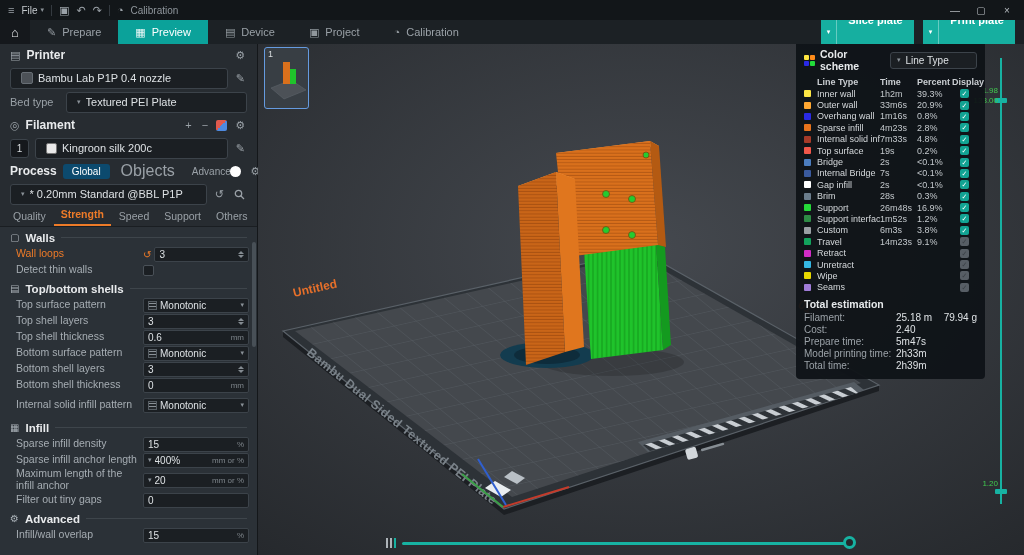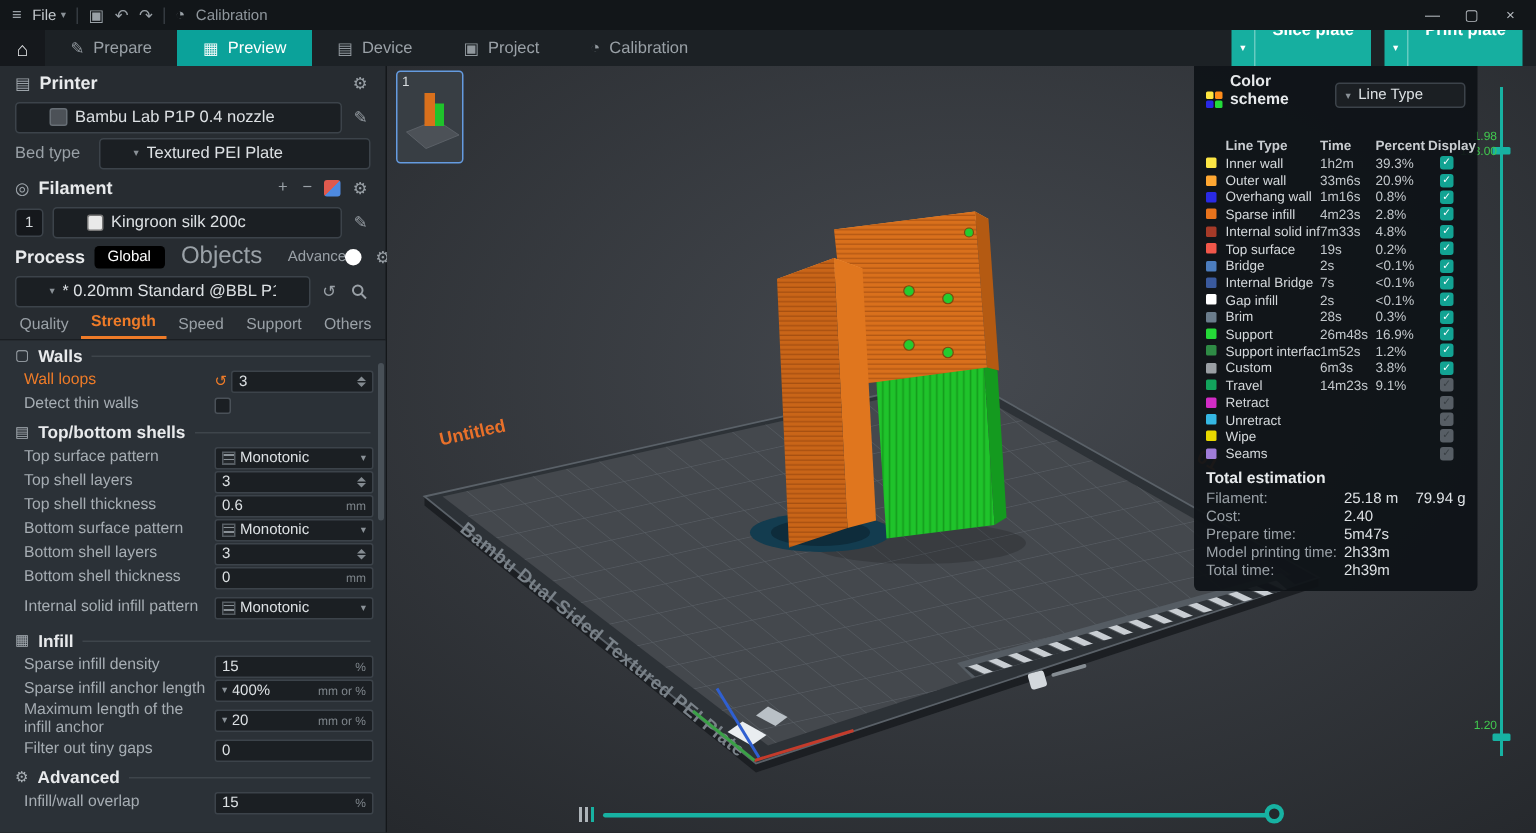--- a/index.html
+++ b/index.html
@@ -36,28 +36,28 @@
   .main{display:flex;height:511px}
 
   
   .sidebar{width:258px;background:#272C31;border-right:1px solid #14171A;display:flex;flex-direction:column;position:relative}
   .sec-head{display:flex;align-items:center;gap:6px;padding:4px 10px;color:#E8EAEC;font-size:12px;font-weight:bold;height:22px}
   .sec-ico{color:#9CA3A9;font-size:11px;font-weight:normal}
   .spacer{flex:1}
   .hd-ico{color:#9AA1A7;font-size:11px;font-weight:normal;padding:0 2px;display:flex;align-items:center}
   .flush-ico{width:11px;height:11px;border-radius:2px;background:linear-gradient(135deg,#E05A4E 50%,#4E8AE0 50%)}
   .row{display:flex;align-items:center;padding:1px 10px;gap:6px;height:24px}
-  .select{flex:1;display:flex;align-items:center;gap:5px;height:21px;background:#1B1F23;border:1px solid #3C434A;border-radius:3px;padding:0 22px;color:#DDE1E4;font-size:11px;min-width:0}
+  .select{flex:1;display:flex;align-items:center;gap:5px;height:21px;background:#1B1F23;border:1px solid #3C434A;border-radius:3px;padding:0 10px;color:#DDE1E4;font-size:11px;min-width:0}
   .select .val{flex:1;white-space:nowrap;overflow:hidden}
   .car{color:#8A9197;font-size:7px}
   .mini-lab{color:#9AA1A7;font-size:11px;width:50px}
   .printer-thumb{width:12px;height:12px;border-radius:2px;background:#4C5157;border:1px solid #676E75}
   .badge1{width:19px;height:19px;background:#15181C;border:1px solid #3C434A;border-radius:3px;color:#D8DCDF;font-size:10px;display:flex;align-items:center;justify-content:center}
   .fil-swatch{width:11px;height:11px;border-radius:2px;background:#E9E9E9;border:1px solid #777}
-  .chip{background:#000000;color:#fff;border-radius:3px;padding:2px 9px;font-size:10px;font-weight:normal}
+  .chip{background:#0c4a6e;color:#fff;border-radius:3px;padding:2px 9px;font-size:10px;font-weight:normal}
   .chip-off{color:#9AA1A7;font-size:16px;padding:2px 5px;font-weight:normal}
   .adv-lab{color:#9AA1A7;font-size:10px;font-weight:normal}
   .toggle{width:24px;height:13px;border-radius:7px;background:#12A393;position:relative;display:inline-block}
   .toggle i{position:absolute;right:1px;top:1px;width:11px;height:11px;border-radius:50%;background:#fff}
   .stabs{display:flex;align-items:flex-end;padding:0 6px;height:21px;gap:1px;border-bottom:1px solid #1A1E22}
   .stab{padding:3px 7px 4px;font-size:10.5px;color:#9AA1A7}
   .stab.active{color:#EE7B28;border-bottom:2px solid #EE7B28;font-weight:bold}
   .params{flex:1;overflow:hidden;background:#2B3137;position:relative}
   .group-head{display:flex;align-items:center;gap:6px;padding:0 10px;height:17px;color:#E8EAEC;font-weight:bold;font-size:11.5px;margin-top:2px}
   .group-head .rule{flex:1;height:1px;background:#3E454B}
@@ -84,21 +84,21 @@
   
   .viewport{flex:1;position:relative;overflow:hidden}
   svg.scene{position:absolute;inset:0;width:100%;height:100%}
   .plate-thumb{position:absolute;left:6px;top:3px;width:45px;height:62px;background:#383E44;
     border:1px solid #659BE0;border-radius:3px;overflow:hidden}
   .thumb-num{position:absolute;left:3px;top:1px;color:#D8DCDF;font-size:9px;z-index:2}
 
   
   .legend{position:absolute;top:0;right:39px;width:189px;background:rgba(15,19,23,.95);
     border-radius:0 0 4px 4px;padding:4px 8px 7px;z-index:3}
-  .legend-head{display:flex;align-items:flex-end;gap:5px;font-size:10.5px;color:#E6E9EB;margin-bottom:18px;font-weight:bold}
+  .legend-head{display:flex;align-items:center;gap:5px;font-size:10.5px;color:#E6E9EB;margin-bottom:3px;font-weight:bold}
   .palette{display:grid;grid-template-columns:5px 5px;gap:1px}
   .palette i{width:5px;height:5px;border-radius:1px;display:block}
   .palette i:nth-child(1){background:#FFE640}.palette i:nth-child(2){background:#FF8C1A}
   .palette i:nth-child(3){background:#2929E6}.palette i:nth-child(4){background:#22DC3A}
   .legend-select{margin-left:auto;display:flex;align-items:center;gap:5px;background:#1B1F23;
     border:1px solid #3C434A;border-radius:3px;height:17px;padding:0 6px;font-size:10px;width:92px;color:#DDE1E4;font-weight:normal}
   .lg-grid{display:grid;grid-template-columns:13px 63px 37px 35px 25px;align-items:center;height:11.4px;font-size:9px}
   .lg-cols{color:#C9CDD1;font-weight:bold;height:13px;font-size:9px}
   .lg-name{color:#D4D8DB;white-space:nowrap;overflow:hidden}
   .lg-sw{width:7px;height:7px;border-radius:1px;display:block}

